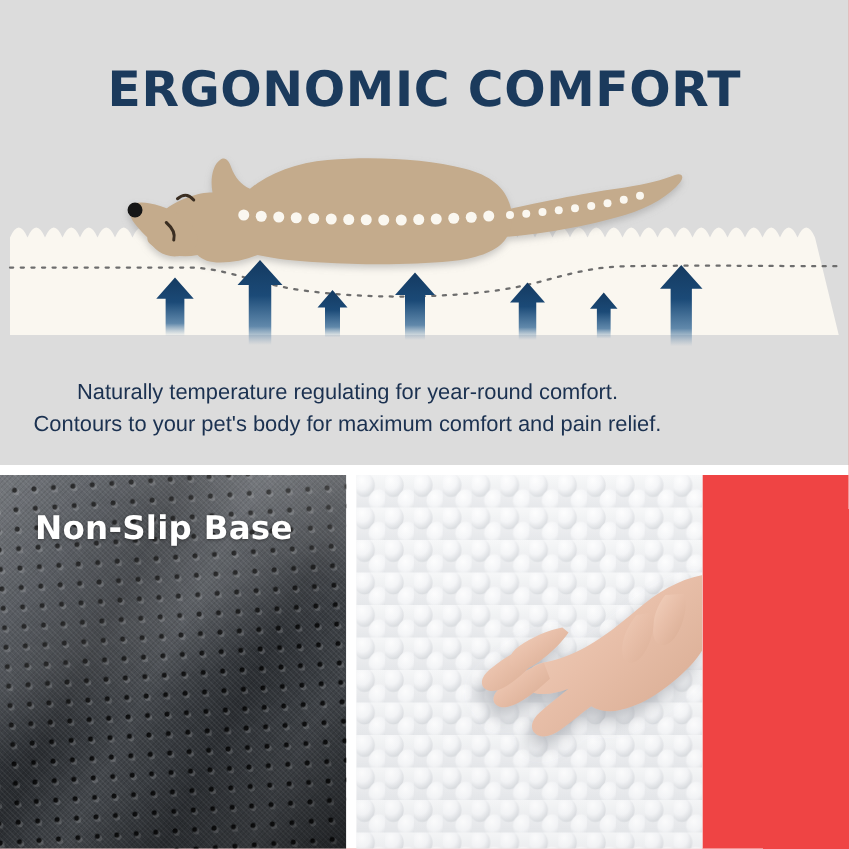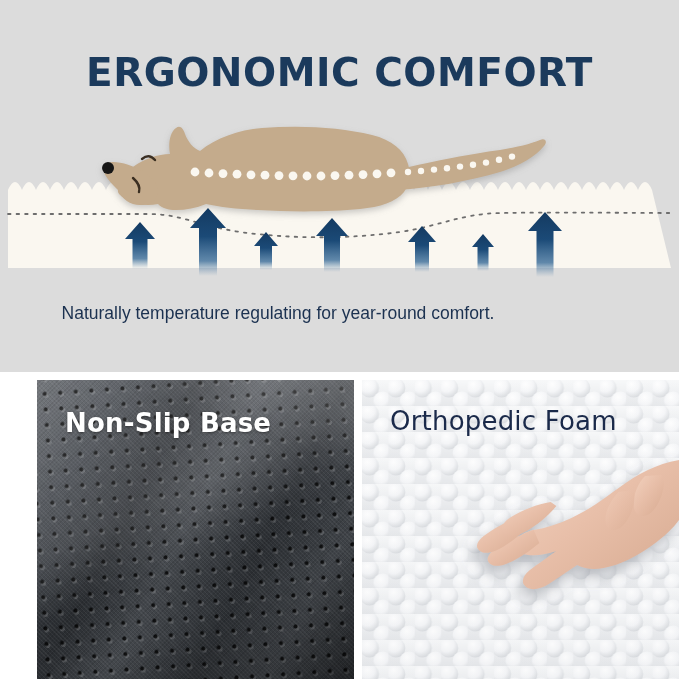--- a/index.html
+++ b/index.html
@@ -52,25 +52,24 @@
     position:absolute;
     left:0; top:110px;
     width:679px; height:190px;
   }
   .scene-svg { display:block; width:679px; height:190px; }
 
   
   .bottom-row {
     position:absolute;
     left:0; top:380px;
-    width:679px; height:299px;
+    width:562px; height:299px;
     display:flex;
     gap:8px;
     background:#ffffff;
-    padding-left:37px;
   }
   .panel {
     position:relative;
     flex:1 1 0;
     overflow:hidden;
   }
 
   
   .fabric {
     position:absolute; inset:0;
@@ -278,20 +277,21 @@
           </g>
           <g>
             <path d="M545,102 l17,19 h-8.5 v46 h-17 v-46 H528 Z" fill="url(#arrowGrad)"></path>
           </g>
         </g>
       </svg>
     </div>
 
     <div class="caption-block">
       <span class="caption-line">Naturally temperature regulating for year-round comfort.</span>
+      <span class="caption-line">Contours to your pet's body for maximum comfort and pain relief.</span>
     </div>
   </div>
 
   <div class="divider-gap"></div>
 
   <div class="bottom-row">
 
     <div class="panel">
       <div class="fabric"></div>
       <div class="fabric-weave"></div>
@@ -362,16 +362,15 @@
                      C288,132 292,137 299,136
                      C306,135 312,128 316,119
                      C320,110 321,101 318,95 Z" fill="url(#skinG)" opacity="0.9"></path>
             <path d="M272,112 C264,120 258,130 258,140
                      C258,147 262,151 268,150
                      C275,149 281,142 285,133
                      C289,124 290,116 287,110 Z" fill="url(#skinG)" opacity="0.55"></path>
           </g>
         </svg>
       </div>
-      <div class="label-right">Orthopedic Foam</div>
     </div>
   </div>
 </div>
 
 </body></html>

